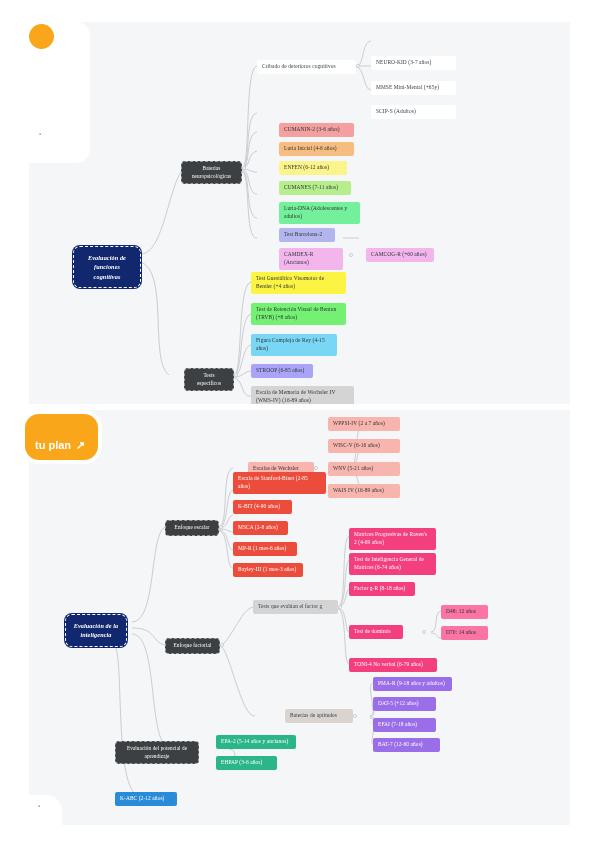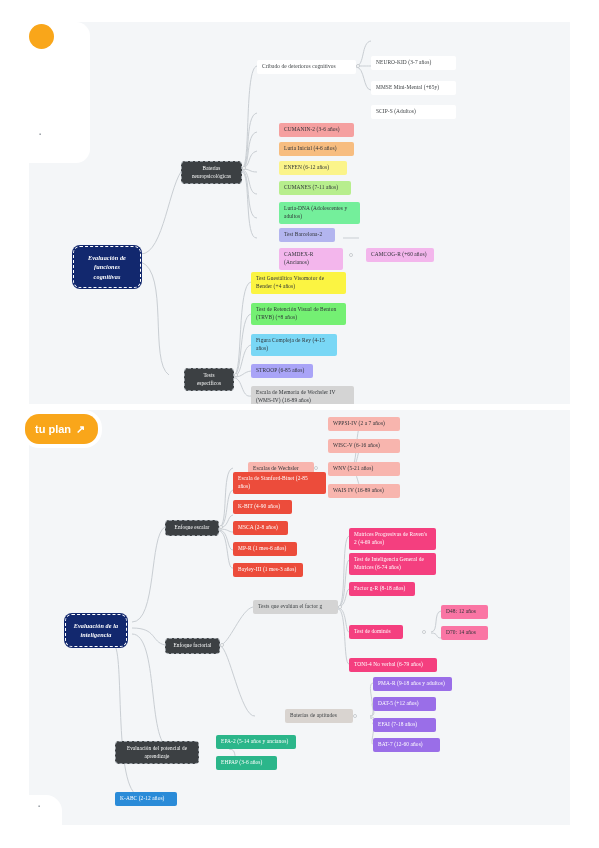--- a/index.html
+++ b/index.html
@@ -16,21 +16,21 @@
 
   
   .left-panel{position:absolute;background:#ffffff;border-radius:0 14px 14px 0;}
   #panel-top{left:29px;top:22px;width:61px;height:141px;}
   #panel-bot{left:29px;top:410px;width:56px;height:31px;border-radius:0 0 16px 0;}
   #panel-bot2{left:29px;top:795px;width:33px;height:30px;border-radius:0 16px 0 0;}
 
   .orange-dot{position:absolute;left:29px;top:24px;width:25px;height:25px;border-radius:50%;
     background:#f9a61a;}
 
-  .plan-pill{position:absolute;left:25px;top:414px;height:30px;padding:0 13px 0 10px;
+  .plan-pill{position:absolute;left:25px;top:414px;height:30px;padding:16px 13px 0 10px;
     border-radius:14px;background:#f9a61a;color:#ffffff;font-family:"Liberation Sans",sans-serif;
     font-size:11px;font-weight:700;display:flex;align-items:center;gap:5px;
     box-shadow:0 0 0 4px #ffffff;}
   .plan-pill .arrow{font-size:11px;font-weight:700;}
 
   .tiny-mark{position:absolute;left:39px;top:131px;width:5px;height:5px;color:#9aa0a6;font-size:6px;}
   .tiny-mark2{position:absolute;left:38px;top:803px;width:6px;height:6px;color:#9aa0a6;font-size:6px;}
 
   
   .node{position:absolute;box-sizing:border-box;font-size:5.4px;line-height:1.45;

